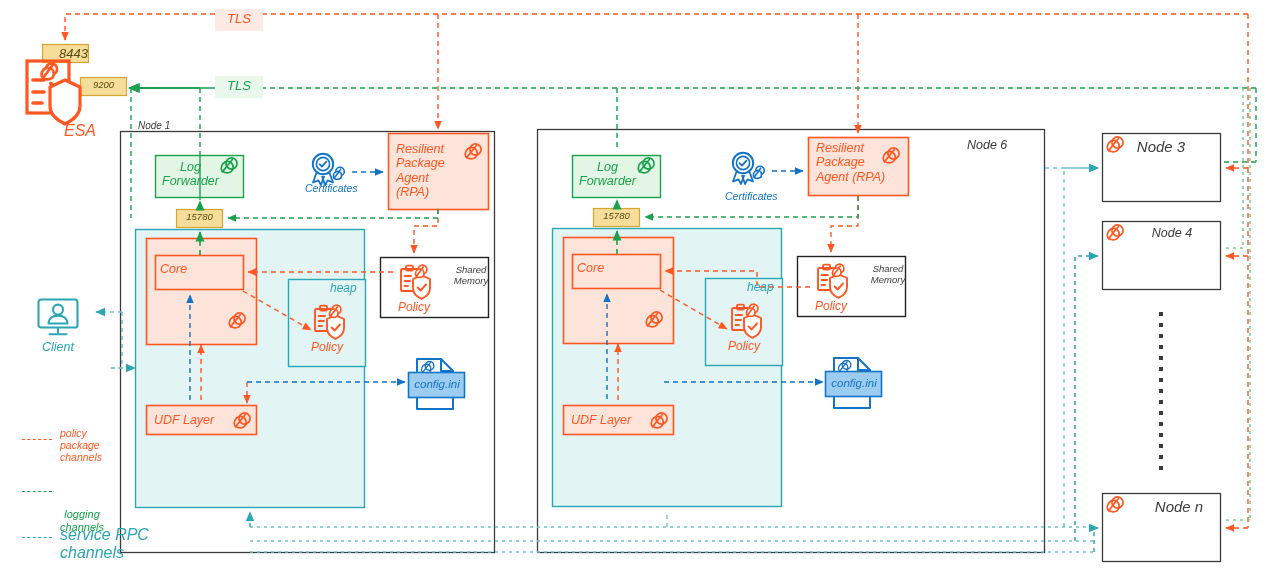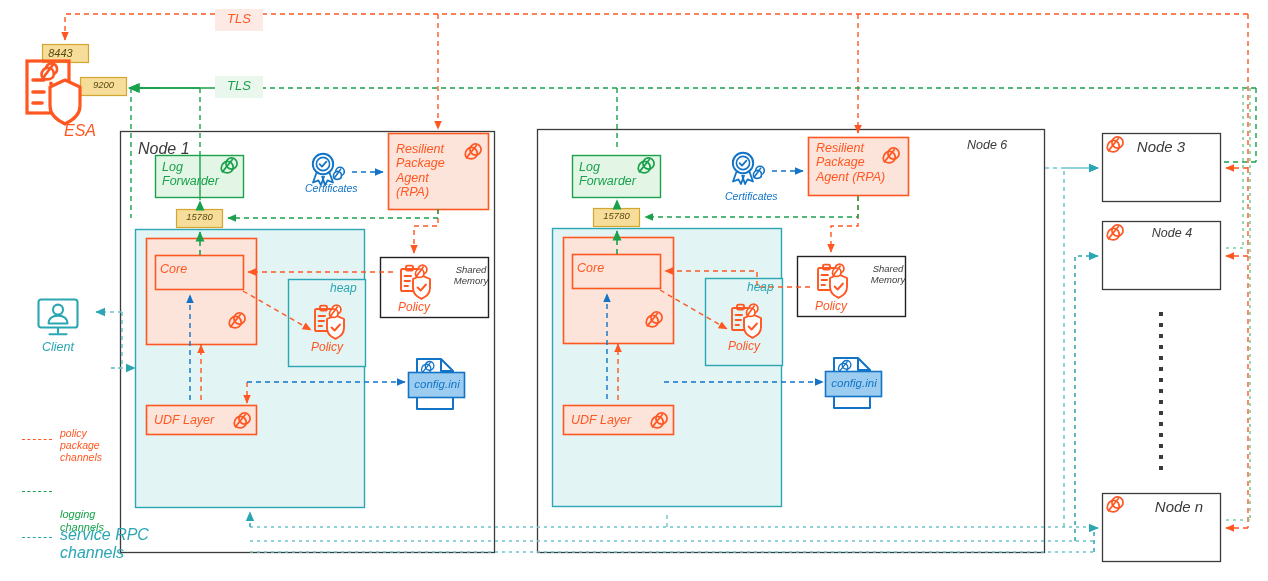--- a/index.html
+++ b/index.html
@@ -2,21 +2,21 @@
 <html><head>
 <meta charset="utf-8">
 <style>
   html,body{margin:0;padding:0;background:#ffffff;}
   body{width:1268px;height:581px;position:relative;overflow:hidden;
        font-family:"Liberation Sans","DejaVu Sans",sans-serif;}
   #stage{position:absolute;left:0;top:0;width:1268px;height:581px;}
   svg#canvas{position:absolute;left:0;top:0;width:1268px;height:581px;}
   .lbl{position:absolute;white-space:pre;line-height:1.15;font-style:italic;}
   .orange{color:#ff5722;}
-  .green{color:#19a14b;}
+  .green{color:#19a14b;text-align:center;}
   .teal{color:#2ba6b3;}
   .blue{color:#1273c7;}
   .gray{color:#3b3b3b;}
   .legend-line{position:absolute;height:0;border-top:1.6px dashed;width:30px;}
 </style>
 </head>
 <body>
 
 <div id="stage">
 
@@ -300,21 +300,21 @@
   <g transform="translate(1104,223)" stroke="#ff5722" fill="none">
     <use href="#ico-node"></use>
   </g>
   <g transform="translate(1104,495)" stroke="#ff5722" fill="none">
     <use href="#ico-node"></use>
   </g>
 </svg>
 
 <div class="lbl orange" style="left:56px;top:122px;width:40px;text-align:right;font-size:16px;">ESA</div>
 
-<div class="lbl gray" style="left:39px;top:47px;width:43px;text-align:center;font-size:11px;color:#5a4a10;">8443</div>
+<div class="lbl gray" style="left:52px;top:47px;width:43px;text-align:center;font-size:13px;color:#5a4a10;">8443</div>
 <div class="lbl gray" style="left:82px;top:80px;width:43px;text-align:center;font-size:9.5px;color:#5a4a10;">9200</div>
 
 <div class="lbl orange" style="left:215px;top:12px;width:48px;text-align:center;font-size:13px;">TLS</div>
 <div class="lbl green" style="left:215px;top:79px;width:48px;text-align:center;font-size:13px;">TLS</div>
 
 <div class="lbl teal" style="left:36px;top:340px;width:44px;text-align:center;font-size:12.5px;">Client</div>
 
 <div style="position:absolute;left:22px;top:425px;">
   <div style="position:relative;height:36px;">
     <span class="legend-line" style="left:0;top:14px;border-color:#ff5722;"></span>
@@ -327,21 +327,21 @@
     <span class="lbl green" style="left:38px;top:-5px;font-size:11px;margin-top:28px;">logging
 channels</span>
   </div>
   <div style="position:relative;height:28px;margin-top:18px;">
     <span class="legend-line" style="left:0;top:6px;border-color:#2ba6b3;"></span>
     <span class="lbl teal" style="left:38px;top:-5px;font-size:16px;">service RPC
 channels</span>
   </div>
 </div>
 
-<div class="lbl gray" style="left:138px;top:140px;font-size:16px;">Node 1</div>
+<div class="lbl gray" style="left:138px;top:120px;font-size:10px;">Node 1</div>
 <div class="lbl green" style="left:162px;top:160px;font-size:12.5px;">Log
 Forwarder</div>
 <div class="lbl" style="left:178px;top:212px;width:43px;text-align:center;font-size:9.5px;color:#5a4a10;">15780</div>
 <div class="lbl blue" style="left:305px;top:182px;font-size:10.5px;">Certificates</div>
 <div class="lbl orange" style="left:396px;top:142px;font-size:12.5px;">Resilient
 Package
 Agent
 (RPA)</div>
 <div class="lbl orange" style="left:160px;top:262px;font-size:12.5px;">Core</div>
 <div class="lbl teal" style="left:330px;top:282px;font-size:12px;">heap</div>

